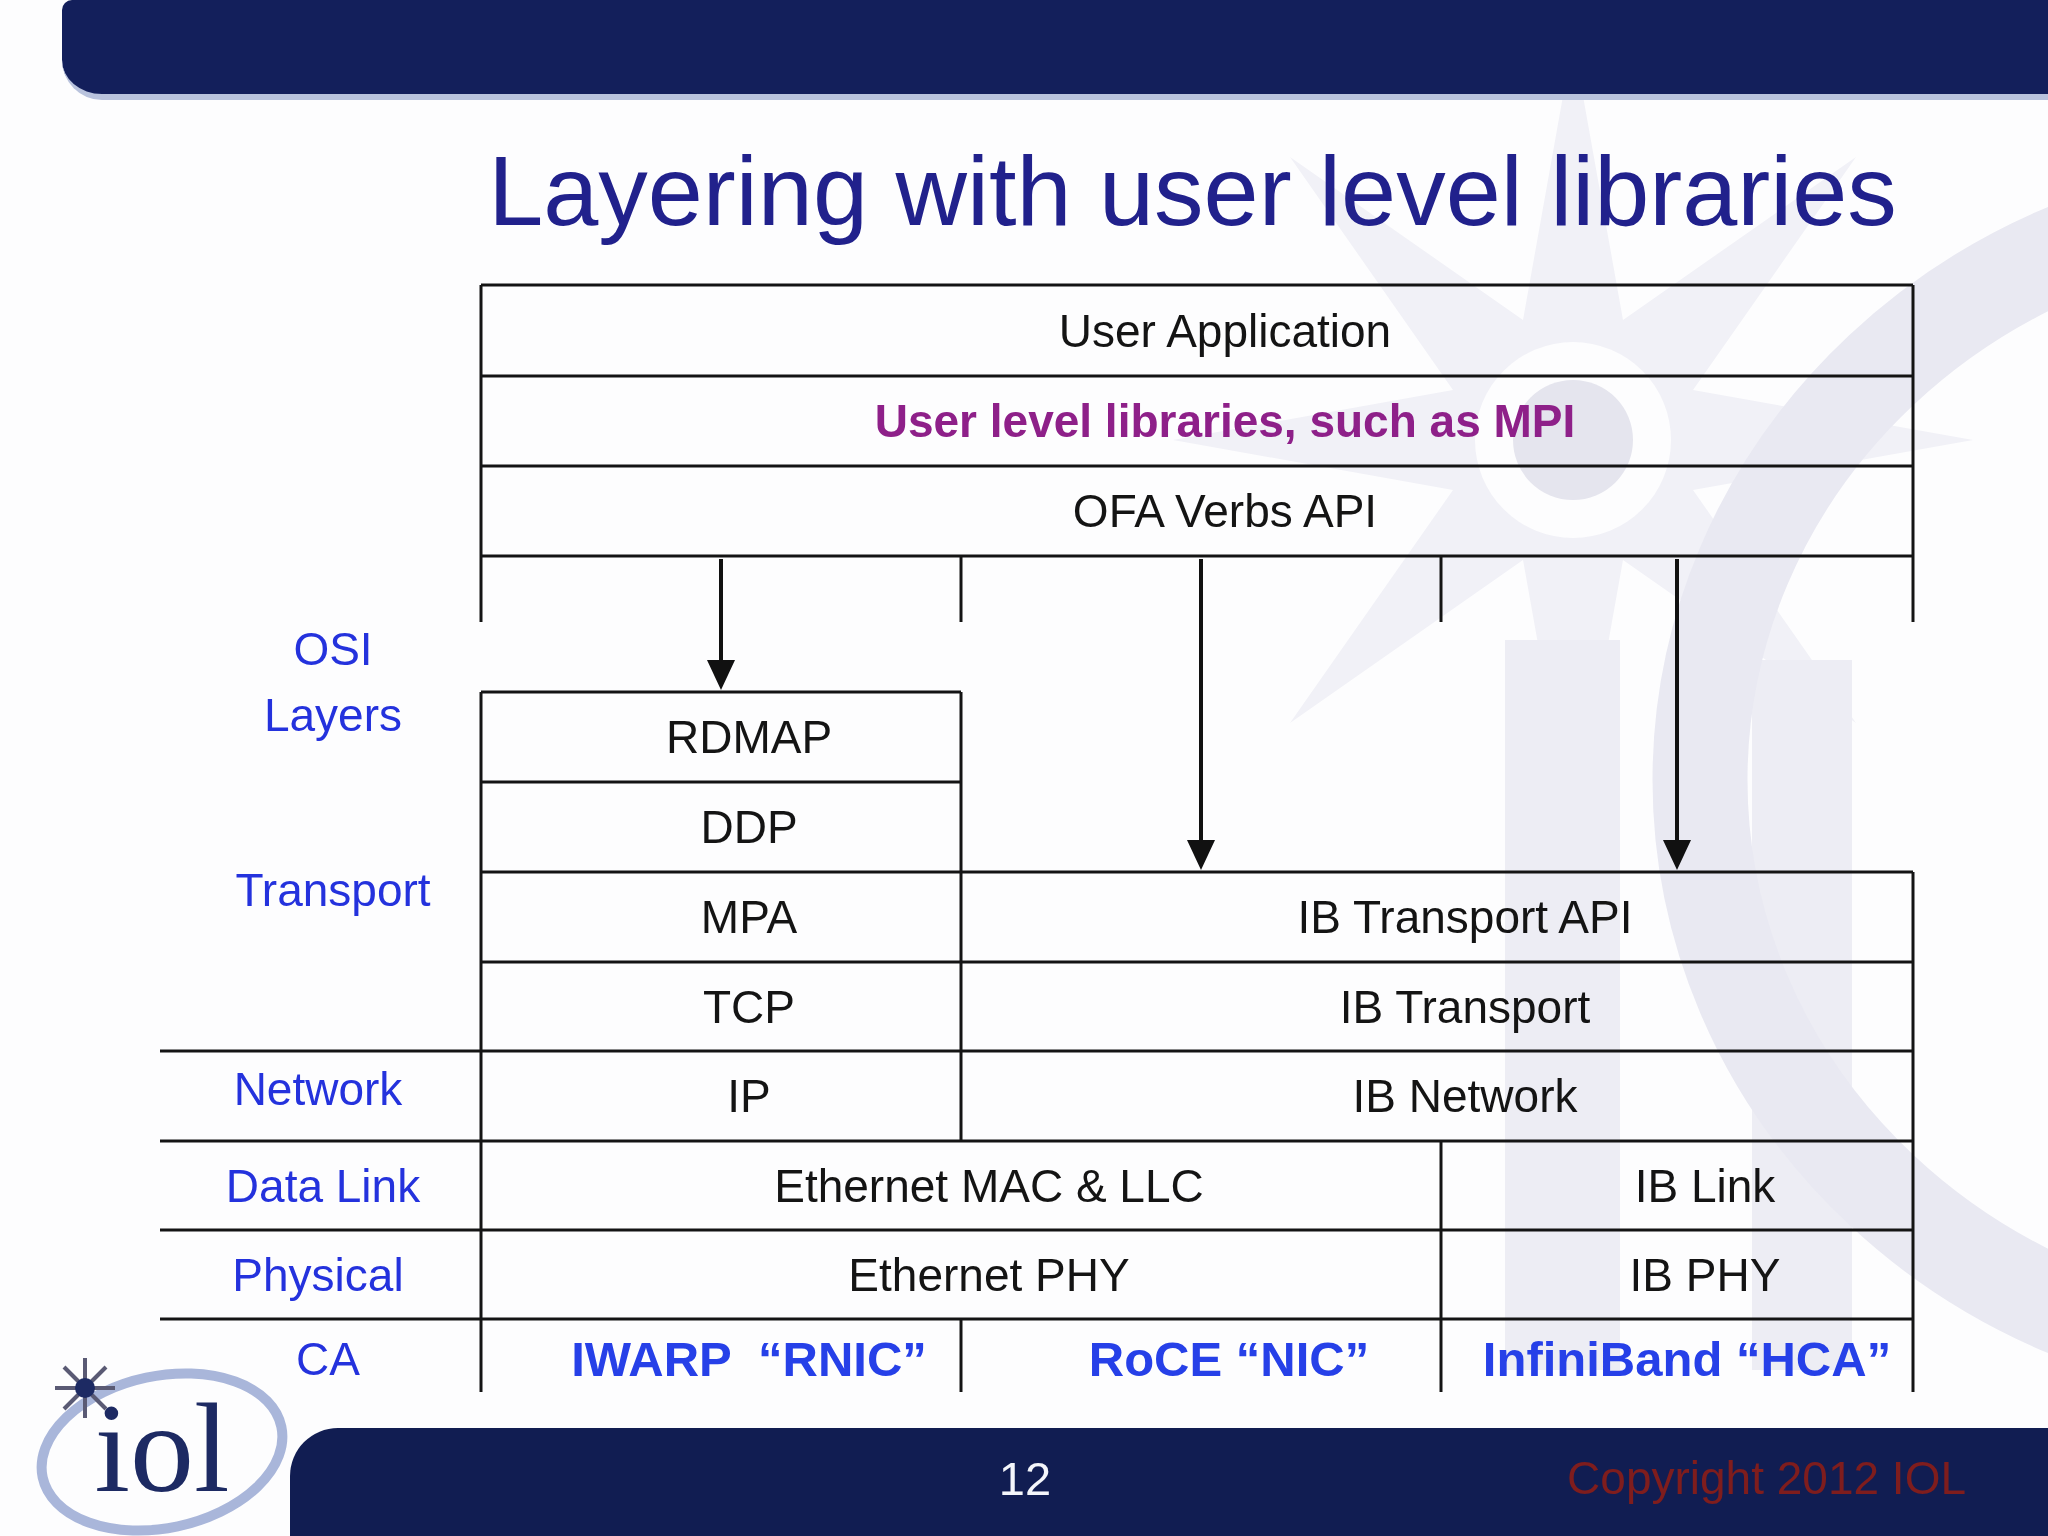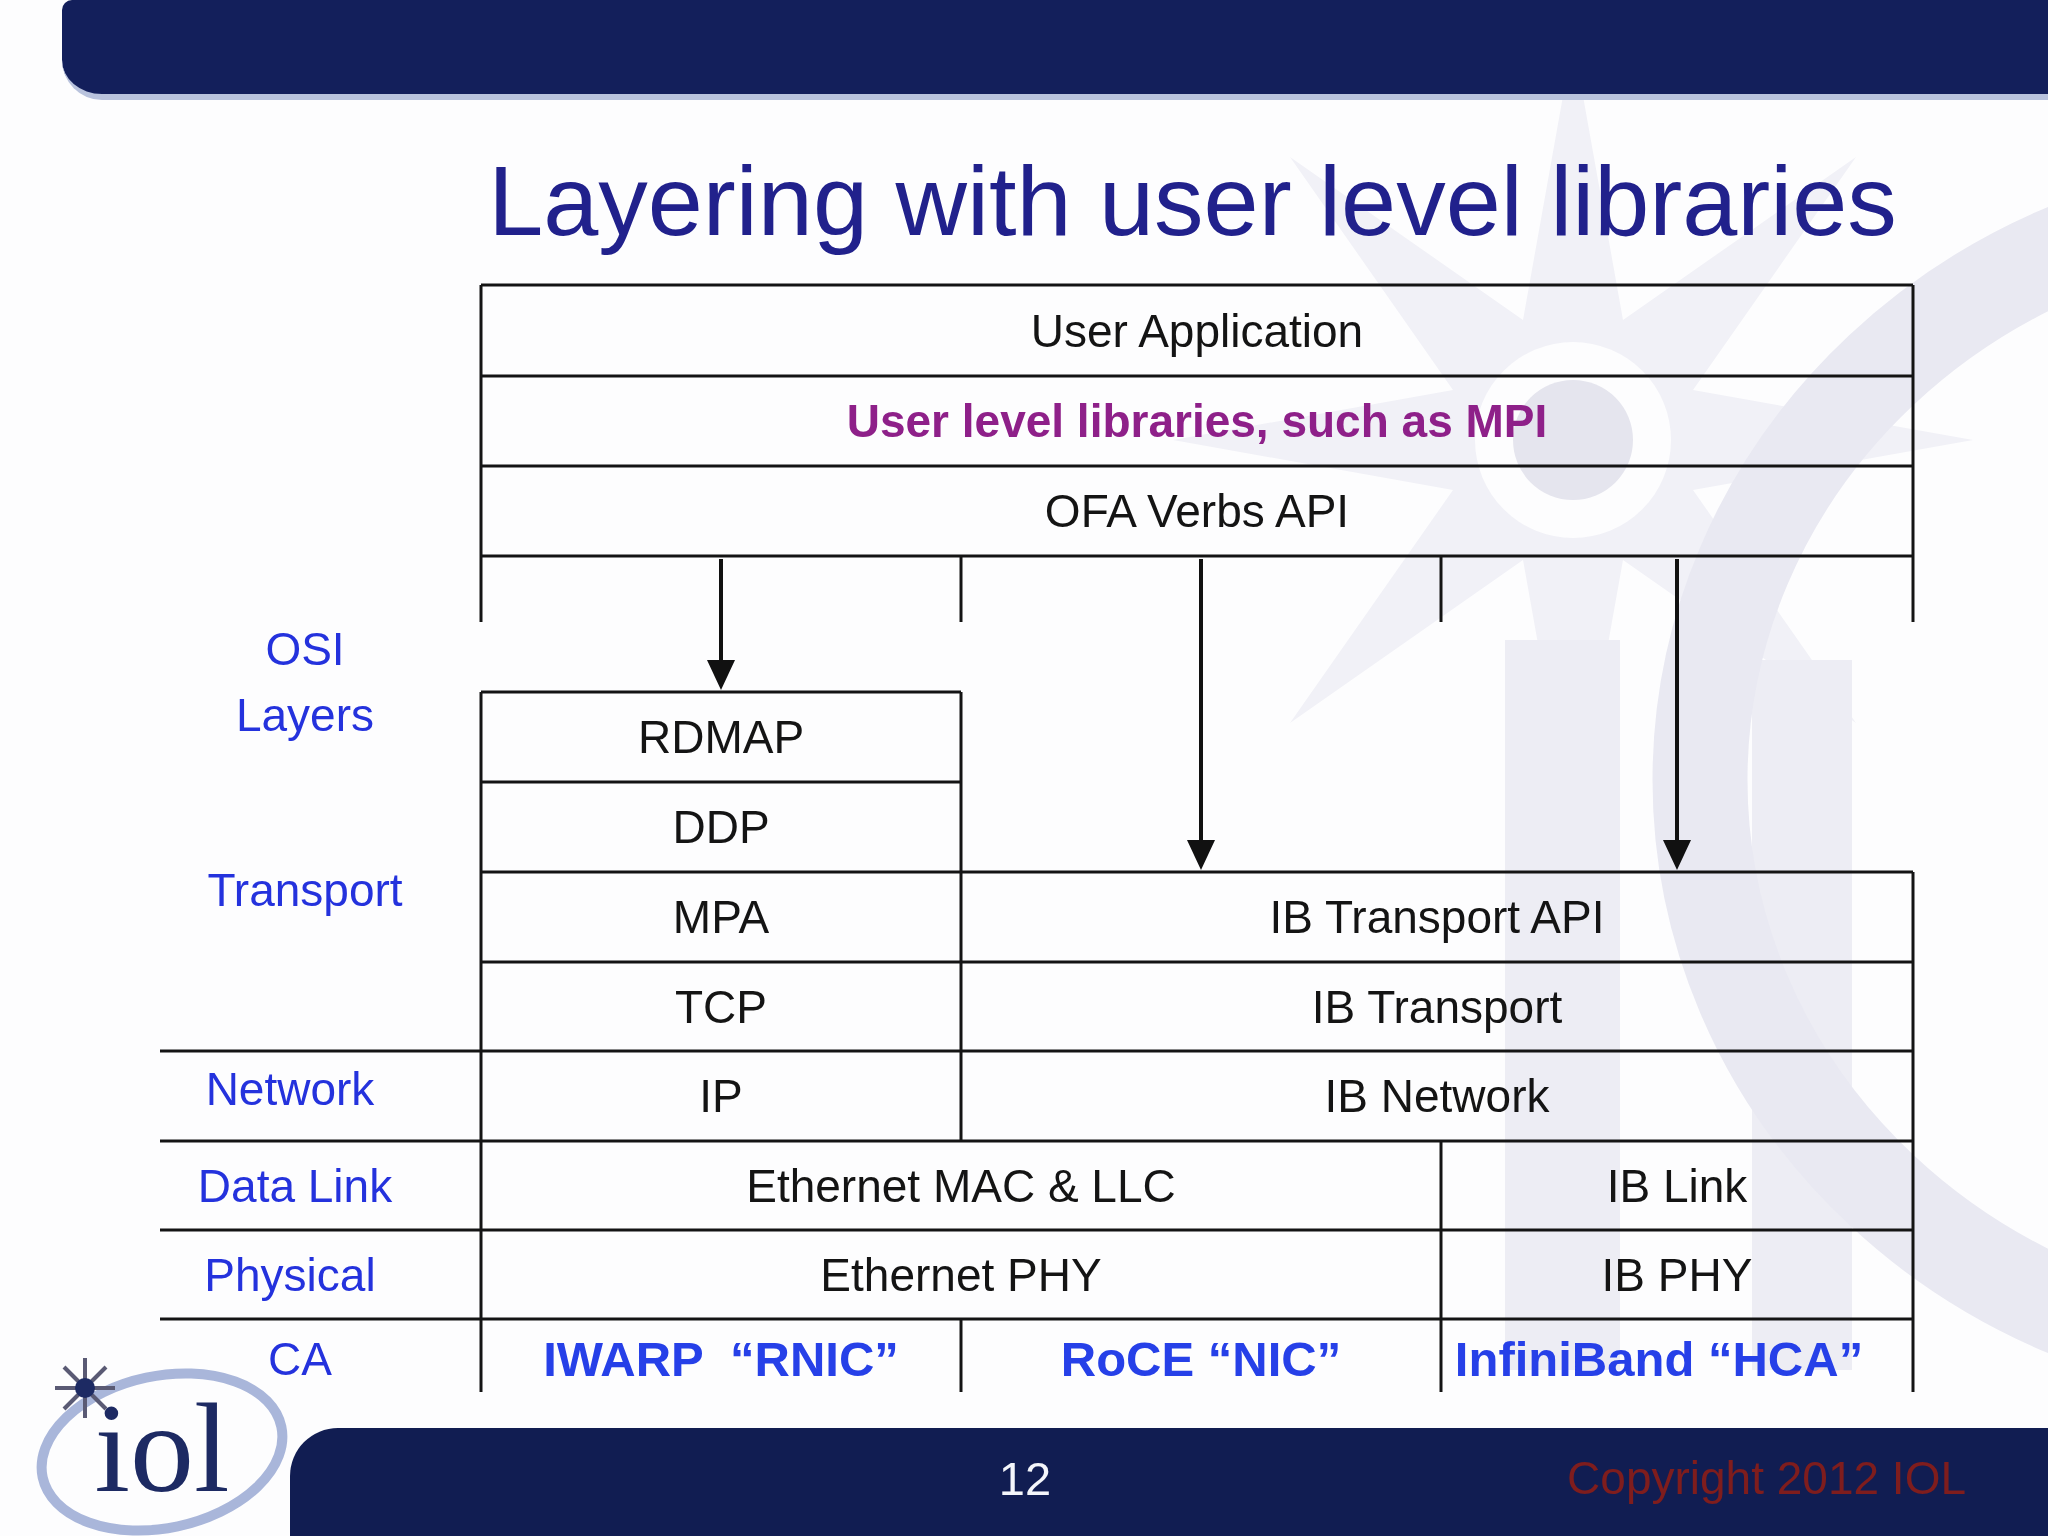--- a/index.html
+++ b/index.html
@@ -22,28 +22,28 @@
     display:flex;align-items:center;justify-content:center;
     color:#f4f6fb;font-size:47px;
   }
   .copyright{
     position:absolute;right:82px;top:1428px;width:600px;height:100px;
     display:flex;align-items:center;justify-content:flex-end;
     color:#7f1d1d;font-size:46px;
   }
   
   .title{
-    position:absolute;left:400px;top:136px;width:1585px;height:130px;
+    position:absolute;left:400px;top:126px;width:1585px;height:130px;
     display:flex;align-items:center;justify-content:center;
     font-size:99px;color:#21218c;letter-spacing:0;white-space:nowrap;
   }
   
   .cell{
     position:absolute;display:flex;align-items:center;justify-content:center;
-    font-size:46px;color:#141414;white-space:pre;
+    font-size:46px;color:#141414;white-space:pre;padding-left:28px;
   }
   .cell.purple{color:#8e2089;font-weight:bold;}
   .cell.bluelabel{color:#2432dd;}
   .cell.adapter{color:#2640e8;font-weight:bold;font-size:49px;}
   
   .wm,.grid{position:absolute;left:0;top:0;}
   
   .logo{position:absolute;left:10px;top:1340px;width:300px;height:196px;}
   .logo-text{
     position:absolute;left:62px;top:1368px;width:200px;height:160px;

